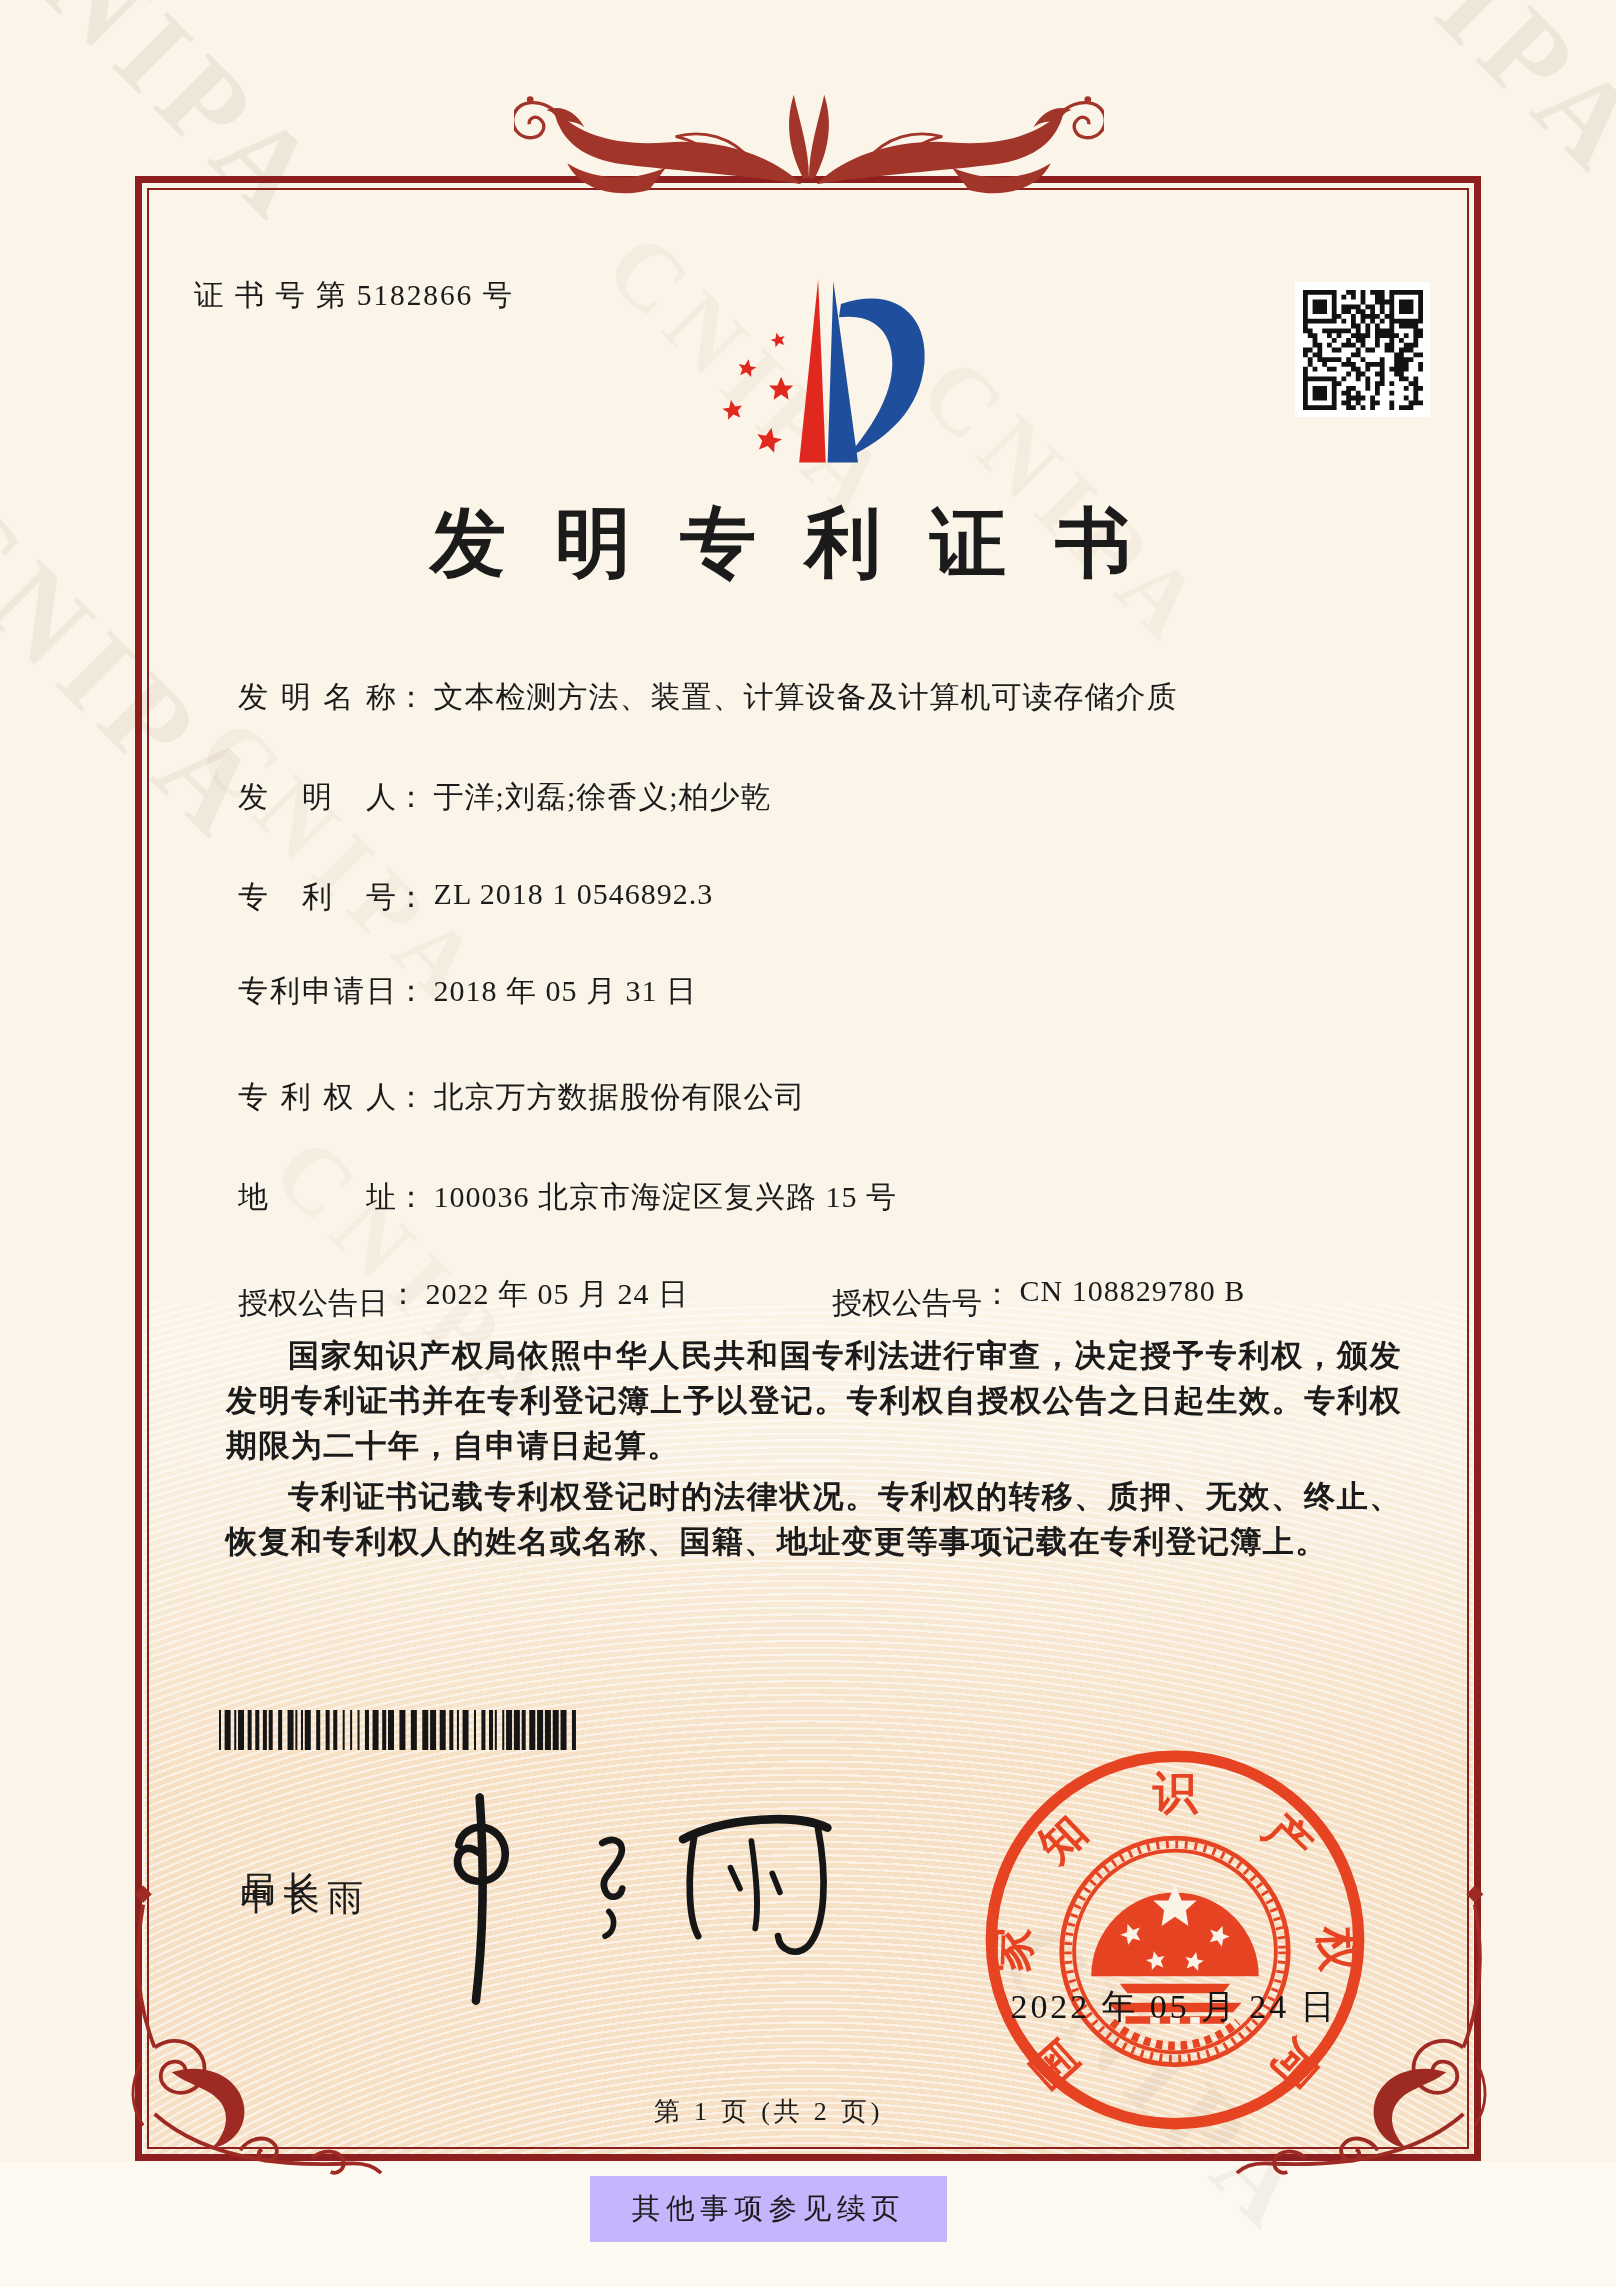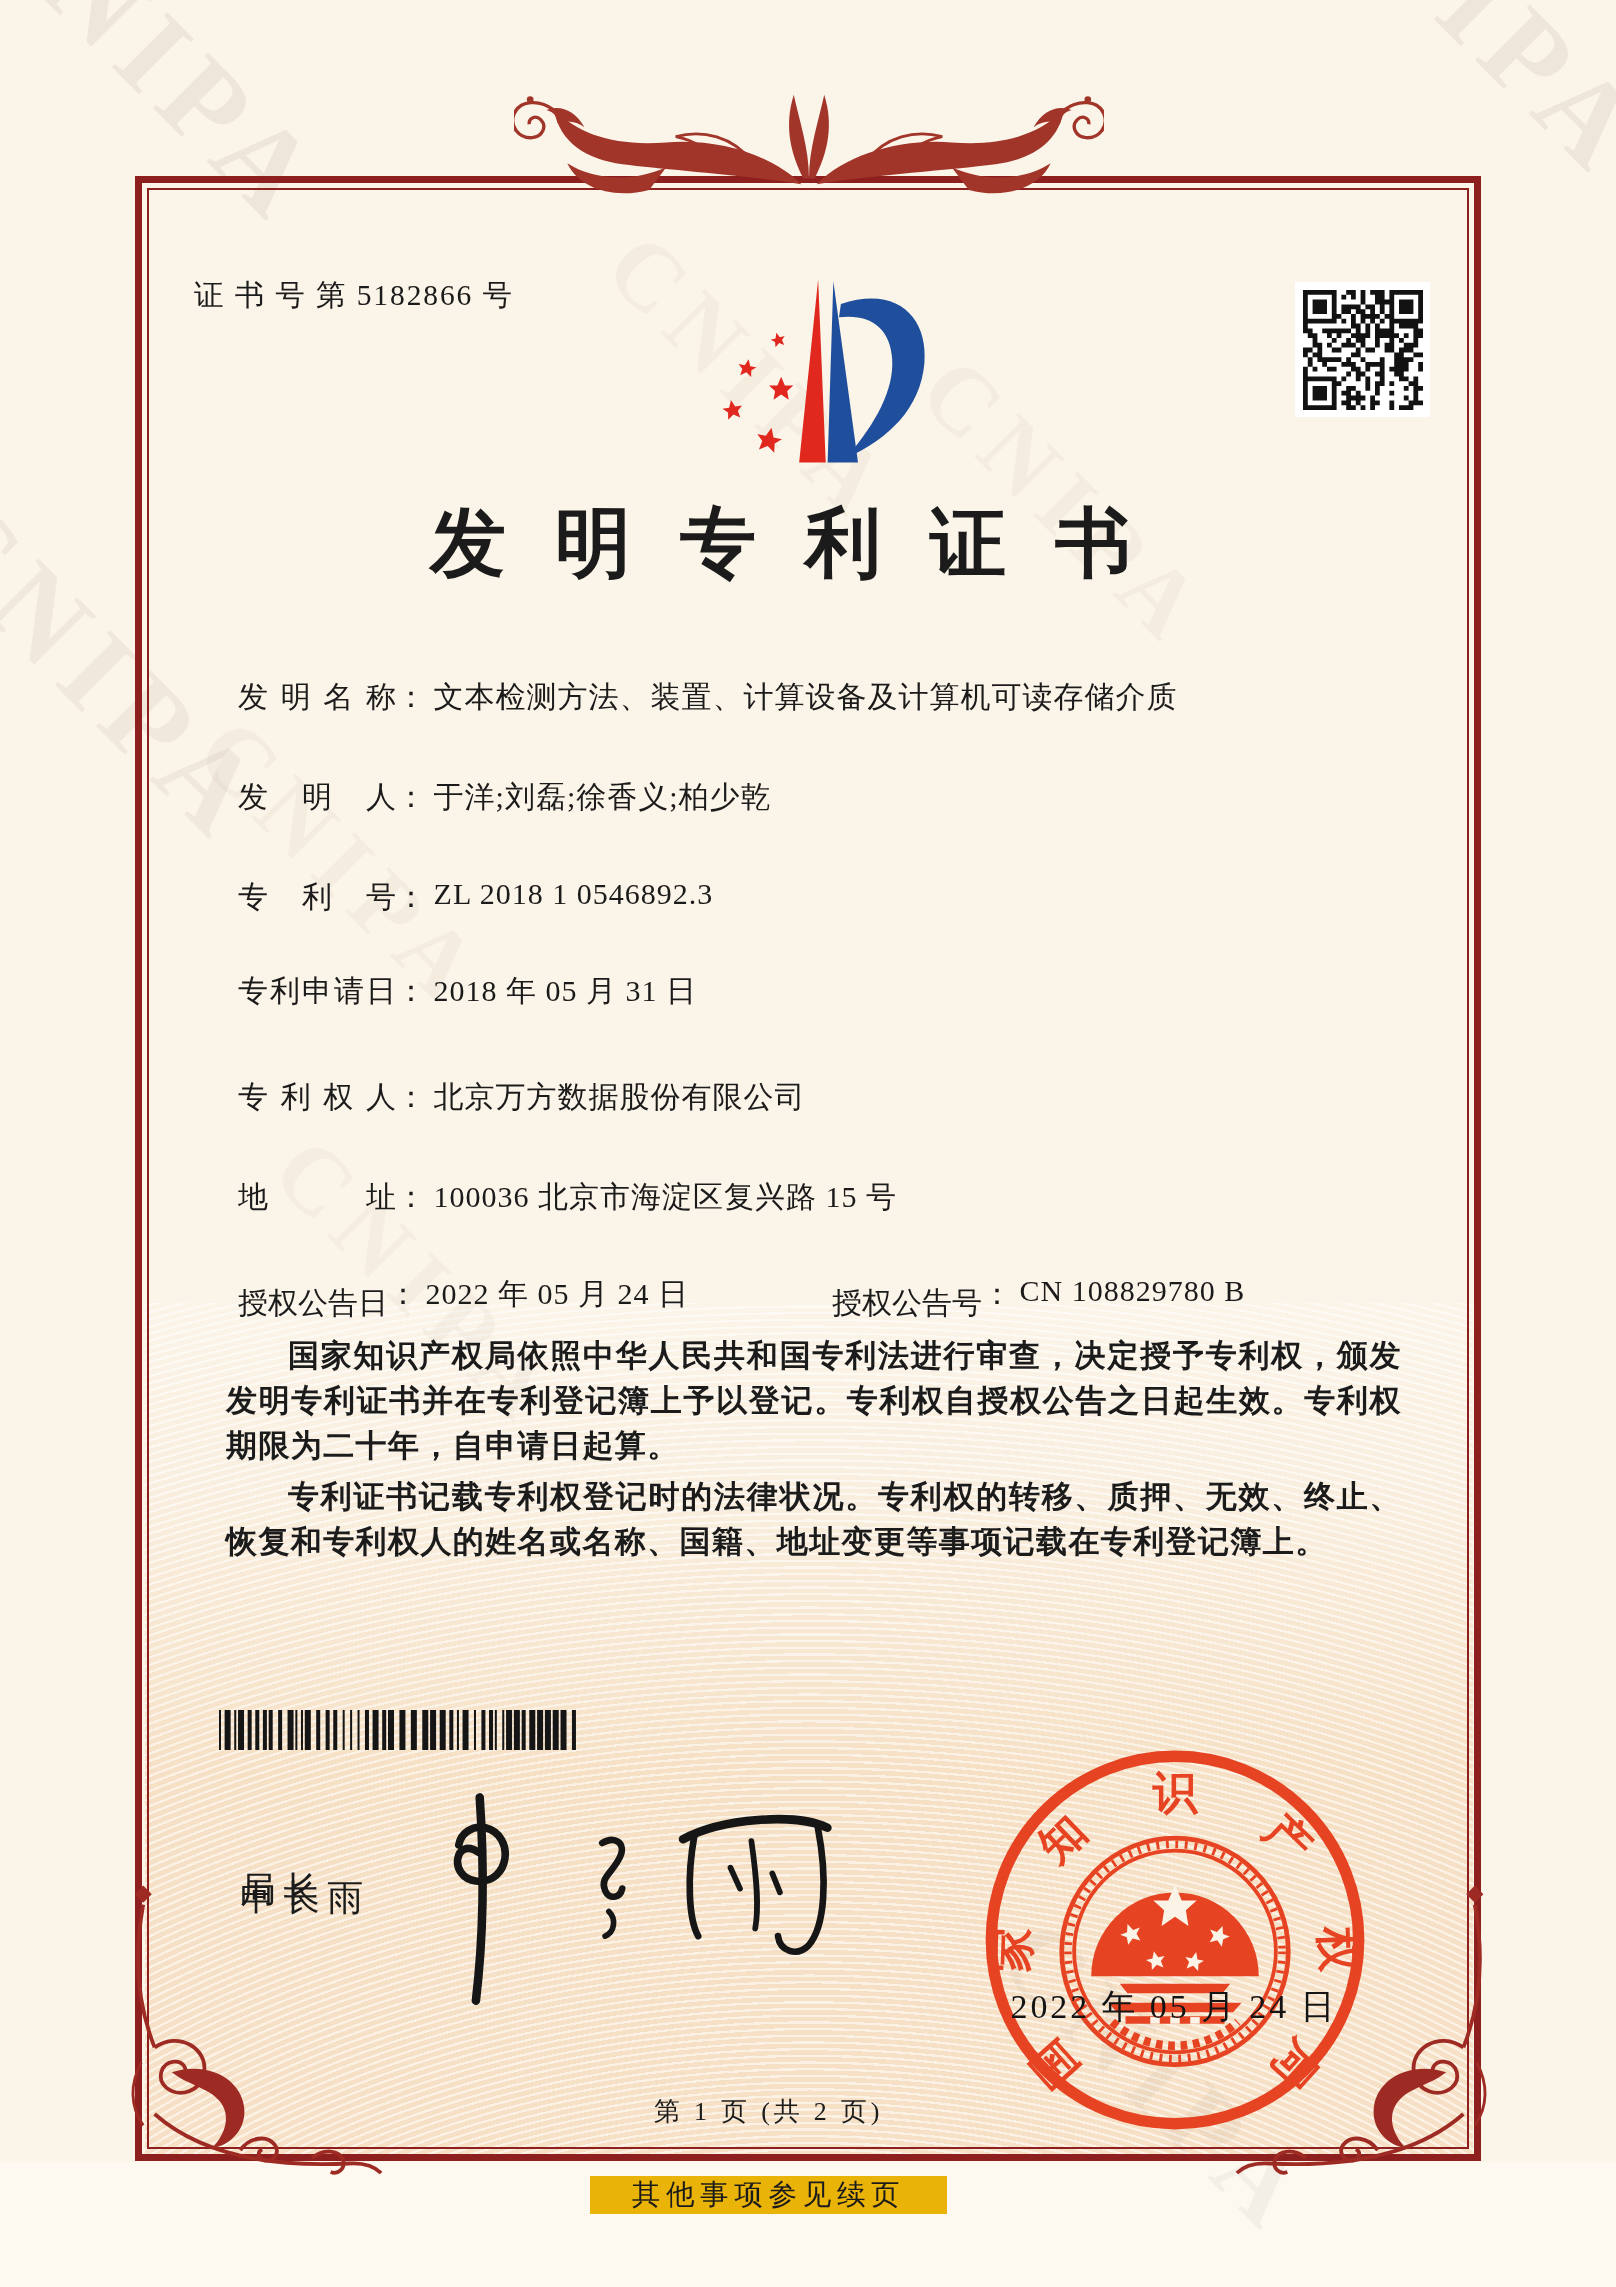--- a/index.html
+++ b/index.html
@@ -71,21 +71,21 @@
   .signer-title{top:1866px;} .signer-name{top:1874px;}
   .signature{position:absolute; z-index:8; left:388px; top:1786px;}
   .seal{position:absolute; z-index:9; left:978px; top:1743px; opacity:.96;}
   .seal-char{font-size:47px; font-weight:700; fill:#e63d1c; text-anchor:middle;
     font-family:"Liberation Serif","DejaVu Serif",serif;}
   .seal-date{position:absolute; z-index:10; left:984px; top:1984px; width:380px;
     text-align:center; font-size:34px; letter-spacing:2.9px; color:#141414; white-space:nowrap;}
   .footer-page{position:absolute; z-index:7; left:0; width:1537px; top:2094px;
     text-align:center; font-size:26px; letter-spacing:3.8px;}
   .bottom-note{position:absolute; z-index:7; left:0; width:1537px; top:2176px; text-align:center;}
-  .bottom-note span{display:inline-block; background:#eab308; padding:0 42px;
+  .bottom-note span{display:inline-block; background:#c4b5fd; padding:14px 42px;
     font-size:28.5px; letter-spacing:5.7px;}
 </style>
 </head>
 <body>
 
 <div class="page">
 
   <div class="wm wm1">CNIPA</div>
   <div class="wm wm2">CNIPA</div>
   <div class="wm wm3">CNIPA</div>

